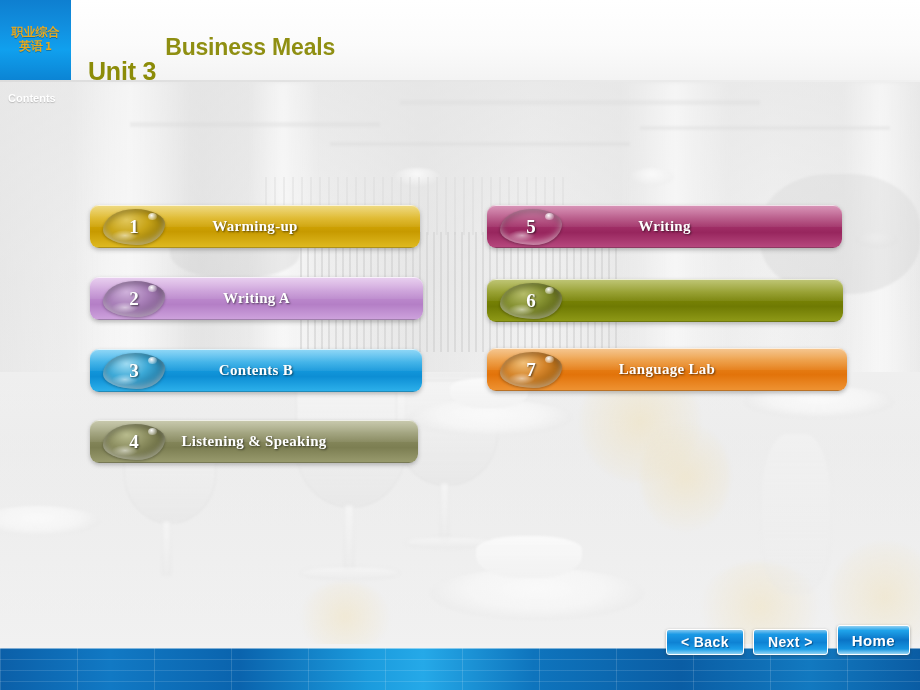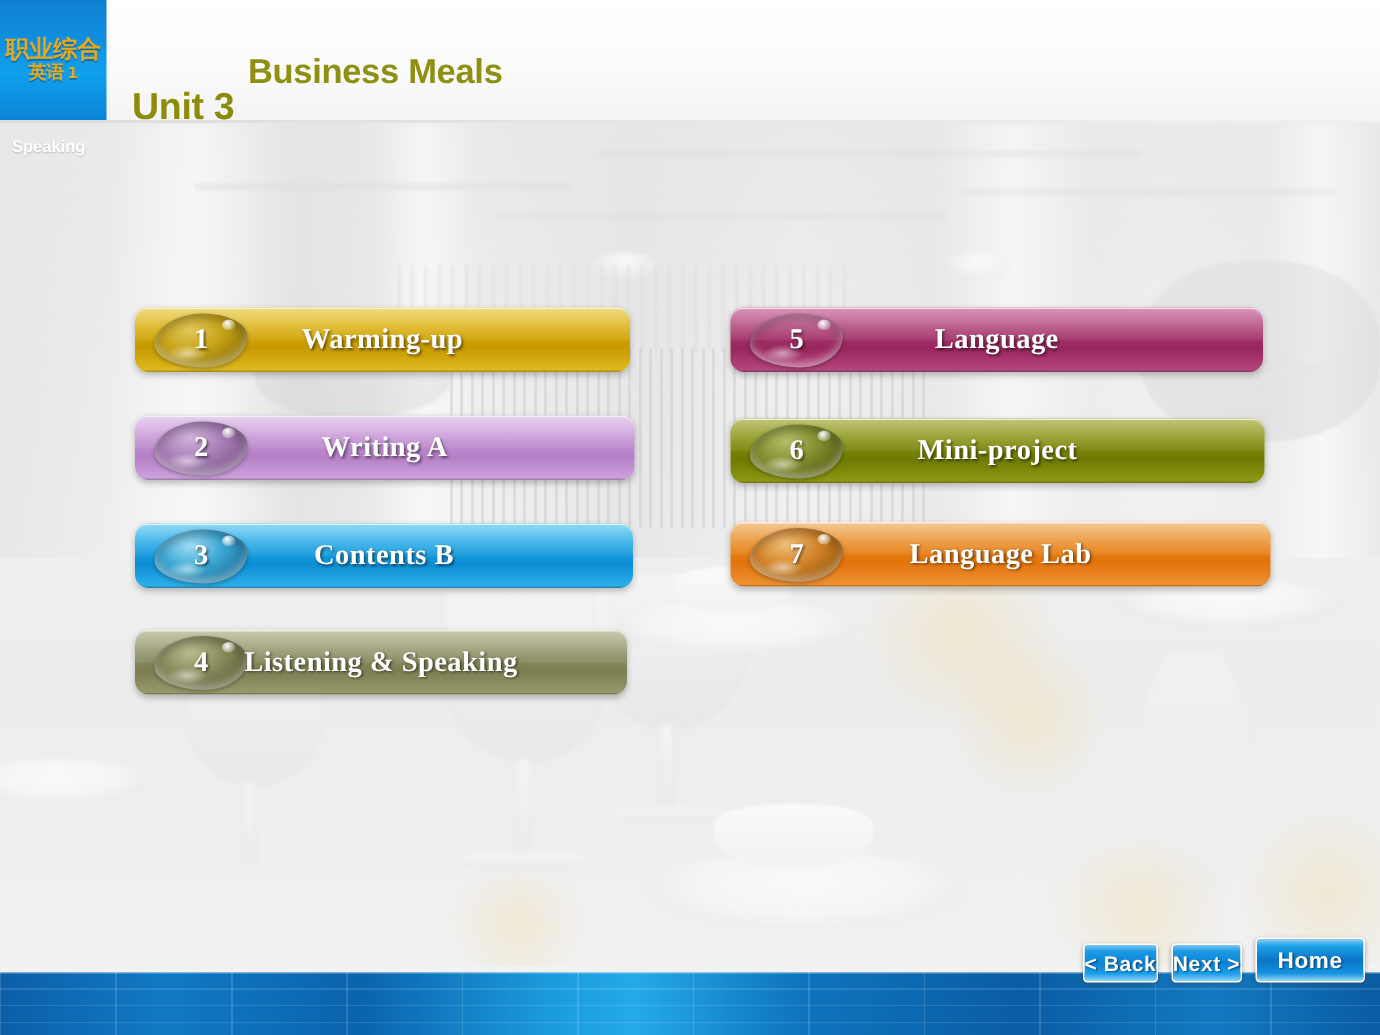--- a/index.html
+++ b/index.html
@@ -30,21 +30,21 @@
   }
   .logo-line1,.logo-line2{
     color:#e8a81d;
     font-family:"DejaVu Sans", sans-serif;
     font-weight:bold;
     letter-spacing:0px;
     text-shadow:0 1px 0 rgba(0,0,0,.25);
     line-height:1.15;
     white-space:nowrap;
   }
-  .logo-line1{font-size:16px;}
+  .logo-line1{font-size:12px;}
   .logo-line2{font-size:12px;}
   .logo-line2 .num{font-size:10px;padding-left:2px;}
 
   .title-wrap{
     position:absolute;left:88px;top:28px;height:38px;
     display:flex;align-items:center;gap:9px;
     z-index:32;
   }
   .title-unit{
     font-size:25px;font-weight:bold;color:#8c8c08;
@@ -167,21 +167,21 @@
   }
   .mbtn .rimtop{
     position:absolute;left:0;right:0;top:0;height:1px;background:rgba(255,255,255,.55);
   }
   .mbtn .rimbot{
     position:absolute;left:0;right:0;bottom:0;height:1px;background:rgba(0,0,0,.22);
   }
   .mlabel{
     position:absolute;left:0;right:0;text-align:center;
     font-family:"Liberation Serif", serif;
-    font-weight:bold;font-size:19px;color:#ffffff;
+    font-weight:bold;font-size:15px;color:#ffffff;
     text-shadow:1px 1px 2px rgba(0,0,0,.55);
     letter-spacing:.3px;
     pointer-events:none;
   }
   
   .drop{
     position:absolute;left:13px;top:4px;width:62px;height:36px;
     border-radius:52% 48% 46% 54% / 58% 42% 58% 42%;
     box-shadow:inset 0 -3px 6px rgba(255,255,255,.45),
                inset 0 3px 7px rgba(0,0,0,.30),
@@ -205,21 +205,21 @@
   }
 
   
   .navbar{position:absolute;z-index:40;right:10px;bottom:35px;display:flex;align-items:flex-end;gap:9px;}
   .navbtn{
     position:relative;height:24px;border-radius:3px;
     background:linear-gradient(to bottom,#7ec6f0 0%,#1b9ae6 18%,#0e82d4 52%,#1da0ea 80%,#8fd2f4 100%);
     border:1px solid #ffffff;
     box-shadow:0 1px 3px rgba(60,60,60,.45);
     display:flex;align-items:center;justify-content:center;
-    padding:0 0;cursor:pointer;
+    padding:0 14px;cursor:pointer;
   }
   .navbtn span{
     font-family:"Liberation Sans", sans-serif;
     font-weight:bold;font-size:14px;color:#ffffff;
     text-shadow:1px 1px 1px rgba(0,60,110,.75);
     white-space:nowrap;letter-spacing:.4px;
   }
   .navbtn.home{
     height:28px;padding:0 14px;
     background:linear-gradient(to bottom,#8fd0f3 0%,#1fa3ea 16%,#0a74c6 50%,#1694e0 82%,#9bd8f6 100%);
@@ -314,21 +314,21 @@
     <div class="logo-line2">
       <span>英语</span><span class="num">1</span>
     </div>
   </div>
 
   <div class="title-wrap">
     <span class="title-unit">Unit 3</span>
     <span class="title-rest">Business Meals</span>
   </div>
 
-  <div class="contents-label">Speaking</div>
+  <div class="contents-label">Contents</div>
 
   <div class="menu">
 
     <div class="mbtn" style="left:90px;top:205px;width:330px;background:linear-gradient(to bottom,#e6c53a 0%,#d9ac06 30%,#c79a00 62%,#e0bb22 100%);">
       <div class="rimtop"></div>
         <div class="sheen"></div>
         <div class="rimbot"></div>
       <div class="drop" style="background:radial-gradient(ellipse at 38% 30%,#e2c85c 0%,#c8a418 40%,#8e7305 78%,#6d5803 100%);">
         <div class="lowlight"></div>
           <div class="glint"></div>
@@ -375,33 +375,32 @@
 
     <div class="mbtn" style="left:487px;top:205px;width:355px;background:linear-gradient(to bottom,#c2578e 0%,#ab3a72 30%,#98265e 64%,#b84a80 100%);">
       <div class="rimtop"></div>
         <div class="sheen"></div>
         <div class="rimbot"></div>
       <div class="drop" style="background:radial-gradient(ellipse at 38% 30%,#d096b4 0%,#a4淡 0%,#a15679 40%,#6e2e4c 78%,#551f38 100%);">
         <div class="lowlight"></div>
           <div class="glint"></div>
       </div>
       <div class="dnum">5</div>
-      <div class="mlabel">Language</div>
+      <div class="mlabel">Writing</div>
     </div>
 
     <div class="mbtn" style="left:487px;top:279px;width:356px;background:linear-gradient(to bottom,#9aa425 0%,#818c06 30%,#6f7a03 64%,#909b18 100%);">
       <div class="rimtop"></div>
         <div class="sheen"></div>
         <div class="rimbot"></div>
       <div class="drop" style="background:radial-gradient(ellipse at 38% 30%,#b6bd6a 0%,#849030 40%,#545d10 78%,#3f460a 100%);">
         <div class="lowlight"></div>
           <div class="glint"></div>
       </div>
       <div class="dnum">6</div>
-      <div class="mlabel">Mini-project</div>
     </div>
 
     <div class="mbtn" style="left:487px;top:348px;width:360px;background:linear-gradient(to bottom,#f0a650 0%,#ea8a20 28%,#e2730a 62%,#ef9434 100%);">
       <div class="rimtop"></div>
         <div class="sheen"></div>
         <div class="rimbot"></div>
       <div class="drop" style="background:radial-gradient(ellipse at 38% 30%,#f2c078 0%,#d4842a 40%,#9a5808 78%,#74420a 100%);">
         <div class="lowlight"></div>
           <div class="glint"></div>
       </div>

